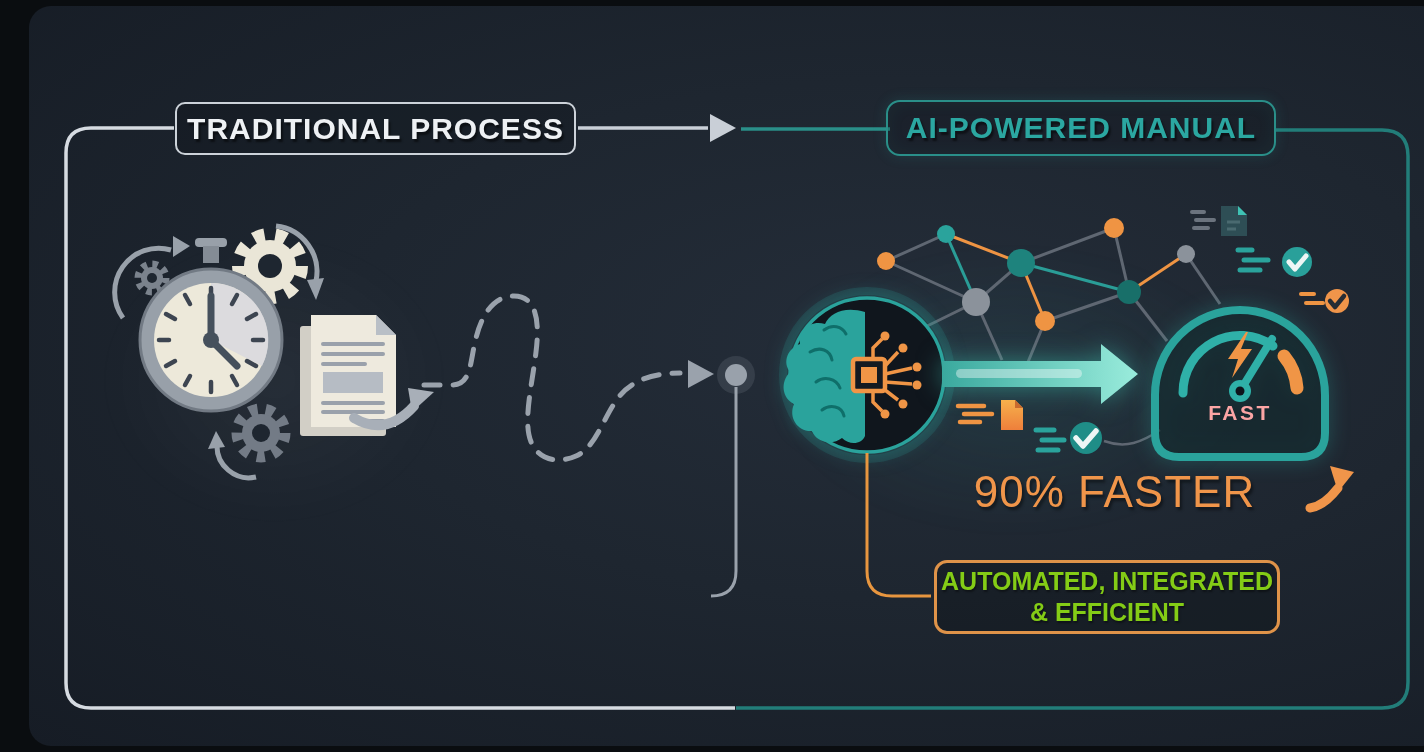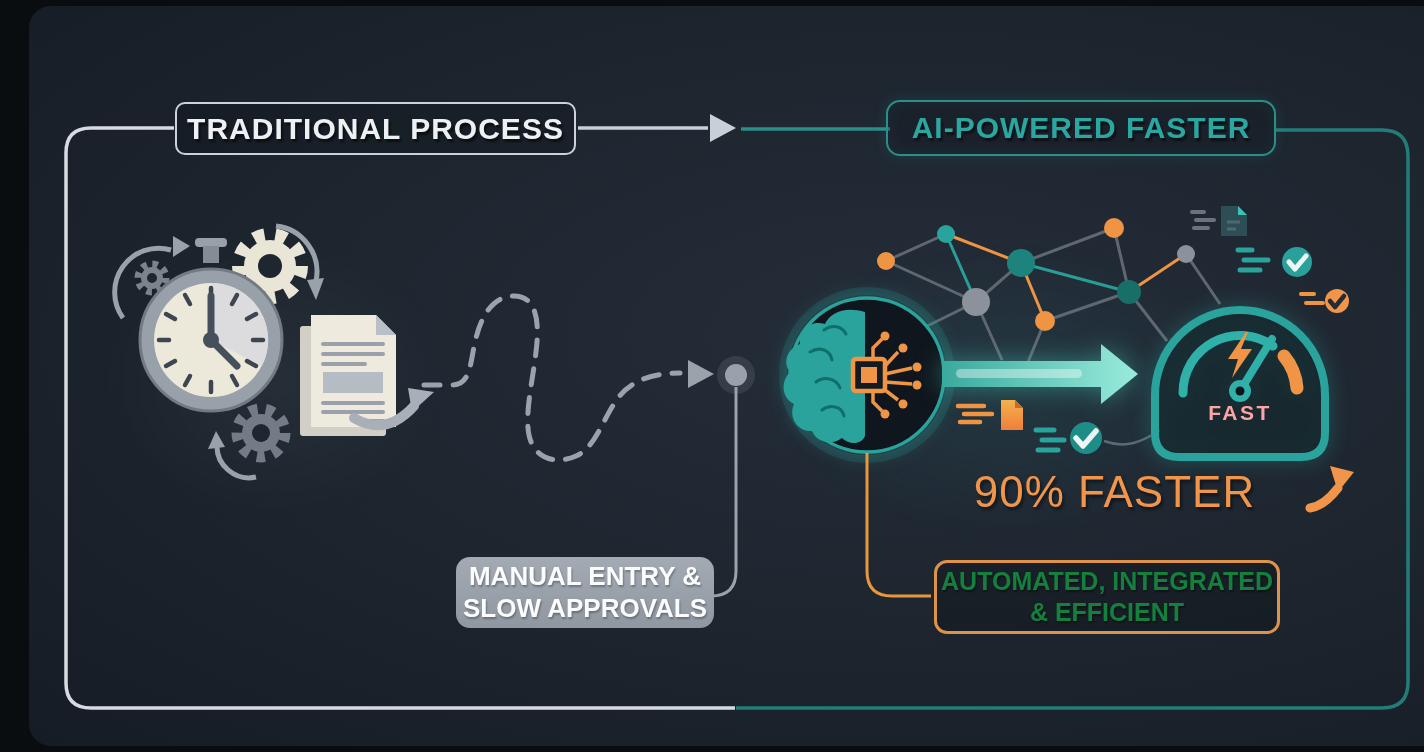--- a/index.html
+++ b/index.html
@@ -22,21 +22,21 @@
   #ai-box{left:862px;top:100px;width:390px;height:56px;border:2.5px solid #2a8f89;
     border-radius:14px;background:rgba(9,12,16,.18);
     box-shadow:0 0 14px rgba(42,163,156,.18), inset 0 0 18px rgba(42,163,156,.07);}
   #ai-box .ttl{font-size:30px;color:#2ba7a1;}
   #manual-box{left:432px;top:557px;width:258px;height:71px;border-radius:14px;
     background:linear-gradient(#a3aab3,#8f97a1);flex-direction:column;}
   #manual-box div{font-size:26px;font-weight:bold;color:#fbfcfd;line-height:1.2;
     text-shadow:1px 2px 2px rgba(0,0,0,.28);}
   #auto-box{left:910px;top:560px;width:346px;height:74px;border:3px solid #df9349;
     border-radius:13px;background:rgba(6,8,11,.22);flex-direction:column;}
-  #auto-box div{font-size:25px;font-weight:bold;color:#15803d;line-height:1.25;
+  #auto-box div{font-size:25px;font-weight:bold;color:#84cc16;line-height:1.25;
     text-shadow:1px 2px 2px rgba(0,0,0,.4);}
   #metric{left:898px;top:458px;width:385px;height:68px;font-size:44px;font-weight:normal;
     color:#f0954a;letter-spacing:1px;text-shadow:2px 3px 3px rgba(0,0,0,.45);}
   #fast-label{left:1176px;top:401px;width:80px;height:24px;font-size:21px;font-weight:bold;
     color:#fca5a5;letter-spacing:2.5px;}
 </style>
 </head>
 <body>
 
 <div class="stage">
@@ -282,25 +282,21 @@
     <g>
       <path d="M 1286 508 Q 1300 506 1314 488" fill="none" stroke="#f0954a" stroke-width="9" stroke-linecap="round"></path>
       <polygon points="1306,466 1330,472 1314,492" fill="#f0954a"></polygon>
     </g>
   </svg>
 
   <div class="box" id="trad-box">
     <span class="ttl">TRADITIONAL PROCESS</span>
   </div>
   <div class="box" id="ai-box">
-    <span class="ttl">AI-POWERED FASTER</span>
-  </div>
-  <div class="box" id="manual-box">
-    <div>MANUAL ENTRY &amp;</div>
-    <div>SLOW APPROVALS</div>
+    <span class="ttl">AI-POWERED MANUAL</span>
   </div>
   <div class="box" id="auto-box">
     <div>AUTOMATED, INTEGRATED</div>
     <div>&amp; EFFICIENT</div>
   </div>
   <div class="box" id="metric">90% FASTER</div>
   <div class="box" id="fast-label">FAST</div>
 </div>
 
 </body></html>

